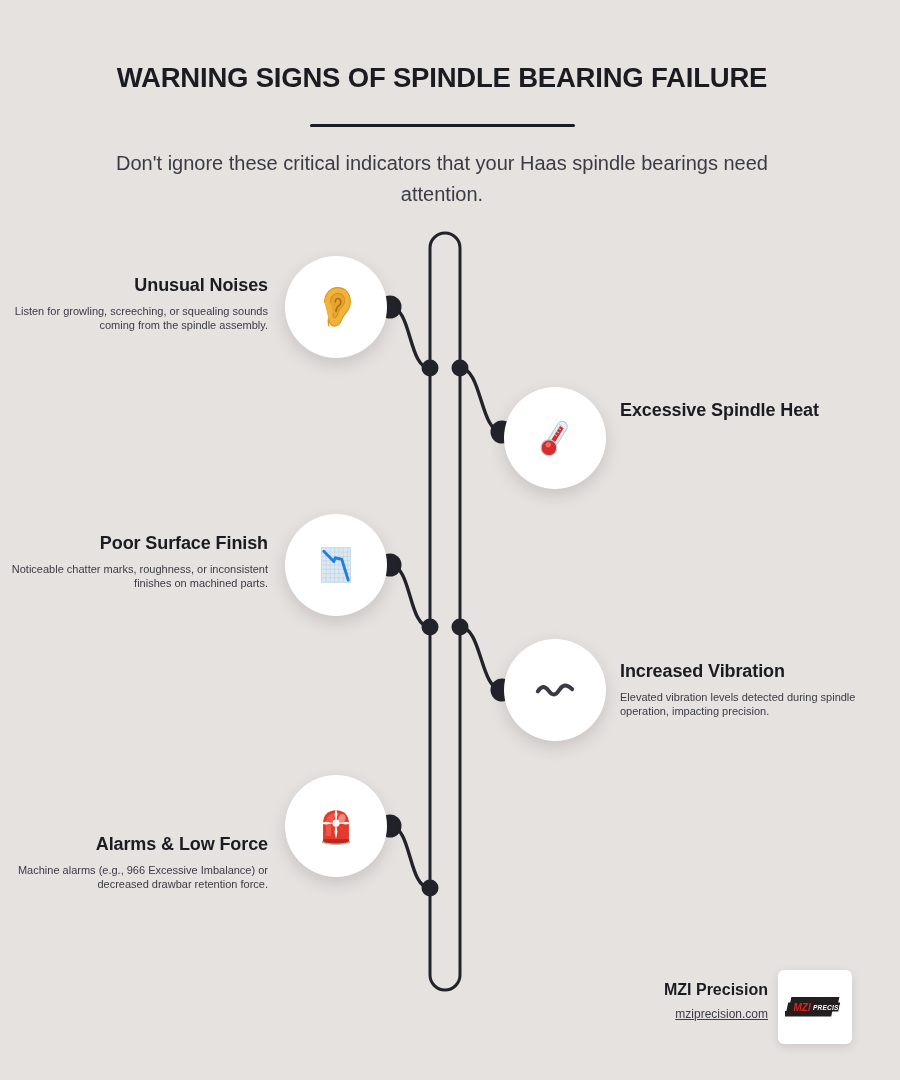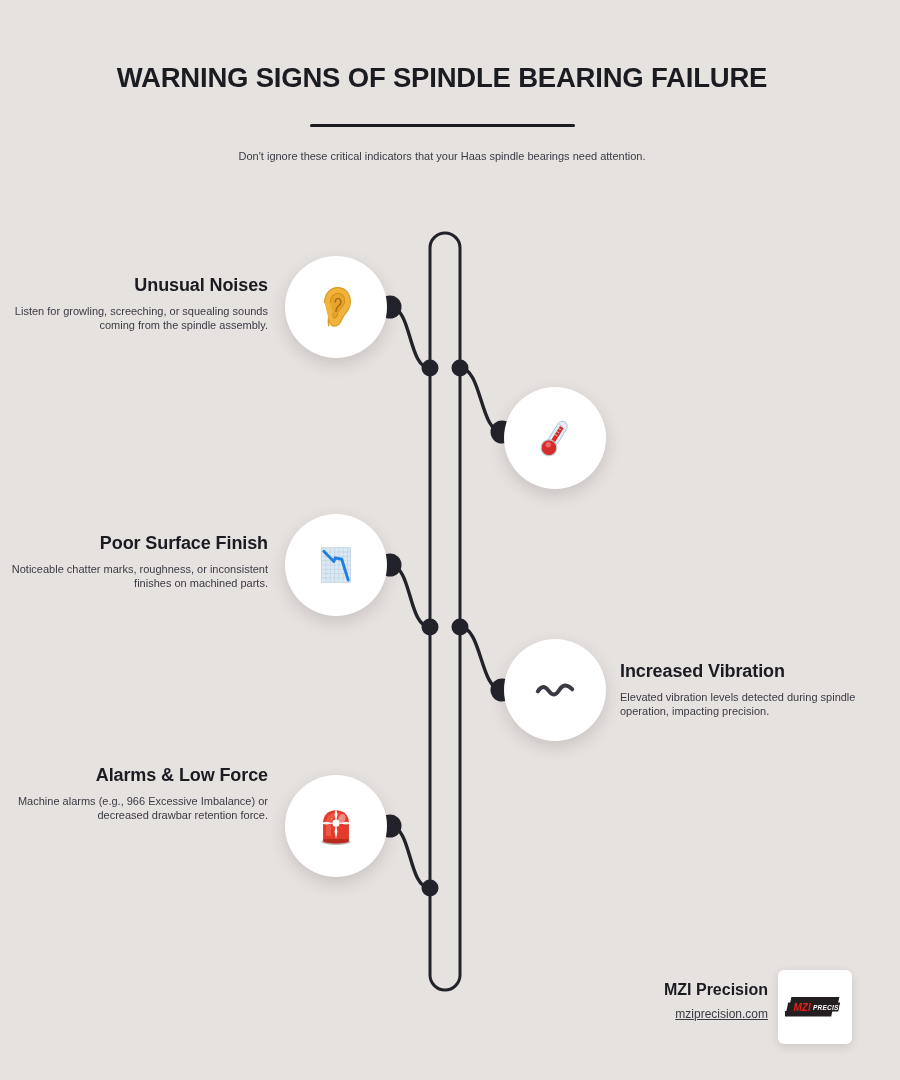--- a/index.html
+++ b/index.html
@@ -36,21 +36,21 @@
   #title-divider {
     width: 265px;
     height: 3px;
     background: #1b1b22;
     margin: 30px auto 0 auto;
     border-radius: 2px;
   }
   #subtitle {
     margin: 21px auto 0 auto;
     width: 680px;
-    font-size: 11px;
+    font-size: 20px;
     line-height: 1.55;
     color: #3b3b45;
     font-weight: 400;
   }
 
   
   #spine-svg {
     position: absolute;
     top: 0; left: 0;
     width: 900px;
@@ -199,20 +199,21 @@
         <circle cx="32" cy="48" r="11" fill="#d82b2b" stroke="#b9cdd8" stroke-width="1.6"></circle>
         <circle cx="29" cy="45" r="3.6" fill="#f07575" opacity="0.85"></circle>
         <line x1="27" y1="13" x2="33" y2="13" stroke="#b9cdd8" stroke-width="1.3"></line>
         <line x1="27" y1="18" x2="33" y2="18" stroke="#b9cdd8" stroke-width="1.3"></line>
         <line x1="27" y1="23" x2="33" y2="23" stroke="#b9cdd8" stroke-width="1.3"></line>
         <line x1="27" y1="28" x2="33" y2="28" stroke="#b9cdd8" stroke-width="1.3"></line>
       </g>
     </svg>
   </div>
   <div class="step-text right" style="left:620px;top:400px;">
+    <div class="step-title">Excessive Spindle Heat</div>
   </div>
 </div>
 
 <div class="step" style="left:0;top:0;">
   <div class="step-circle" style="left:285px;top:514px;">
     <svg class="step-icon" viewBox="0 0 64 64">
       <rect x="12" y="8" width="40" height="48" fill="#dce9f3" stroke="#b9cfdf" stroke-width="1"></rect>
       <g stroke="#b3cade" stroke-width="0.7">
         <line x1="18" y1="8" x2="18" y2="56"></line>
           <line x1="24" y1="8" x2="24" y2="56"></line>
@@ -263,21 +264,21 @@
         <path d="M18 26 L30 28 L18 30 L8 28 Z"></path>
         <path d="M46 26 L34 28 L46 30 L56 28 Z"></path>
         <path d="M23 19 L31 27 L25 21 Z"></path>
         <path d="M41 37 L33 29 L39 35 Z"></path>
         <path d="M41 19 L33 27 L39 21 Z"></path>
         <path d="M23 37 L31 29 L25 35 Z"></path>
       </g>
       <circle cx="32" cy="28" r="5" fill="#ffffff"></circle>
     </svg>
   </div>
-  <div class="step-text left" style="left:10px;top:765px;">
+  <div class="step-text left" style="left:10px;top:834px;">
     <div class="step-title">Alarms &amp; Low Force</div>
     <div class="step-desc">Machine alarms (e.g., 966 Excessive Imbalance) or decreased drawbar retention force.</div>
   </div>
 </div>
 
 <div id="footer">
   <div id="footer-text">
     <div id="brand-name">MZI Precision</div>
     <div id="brand-url">mziprecision.com</div>
   </div>

